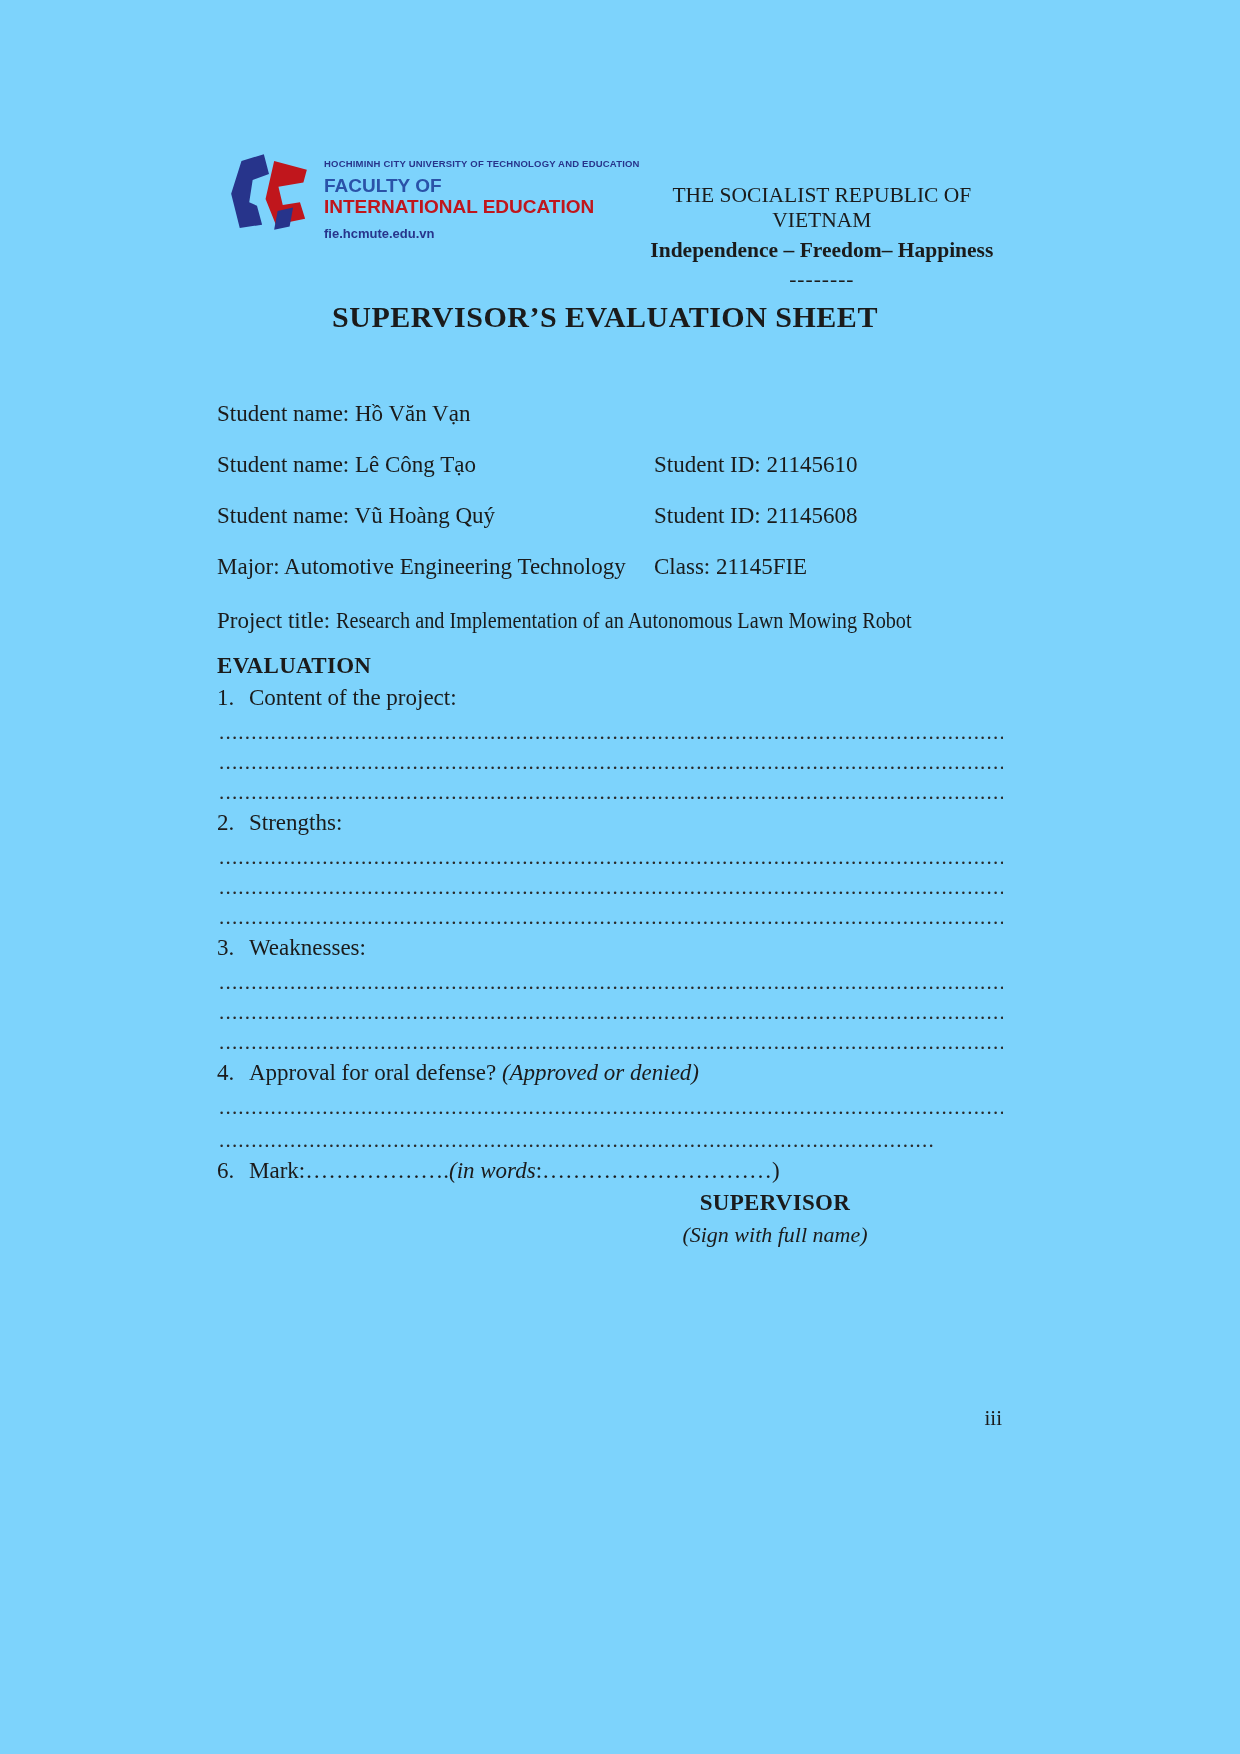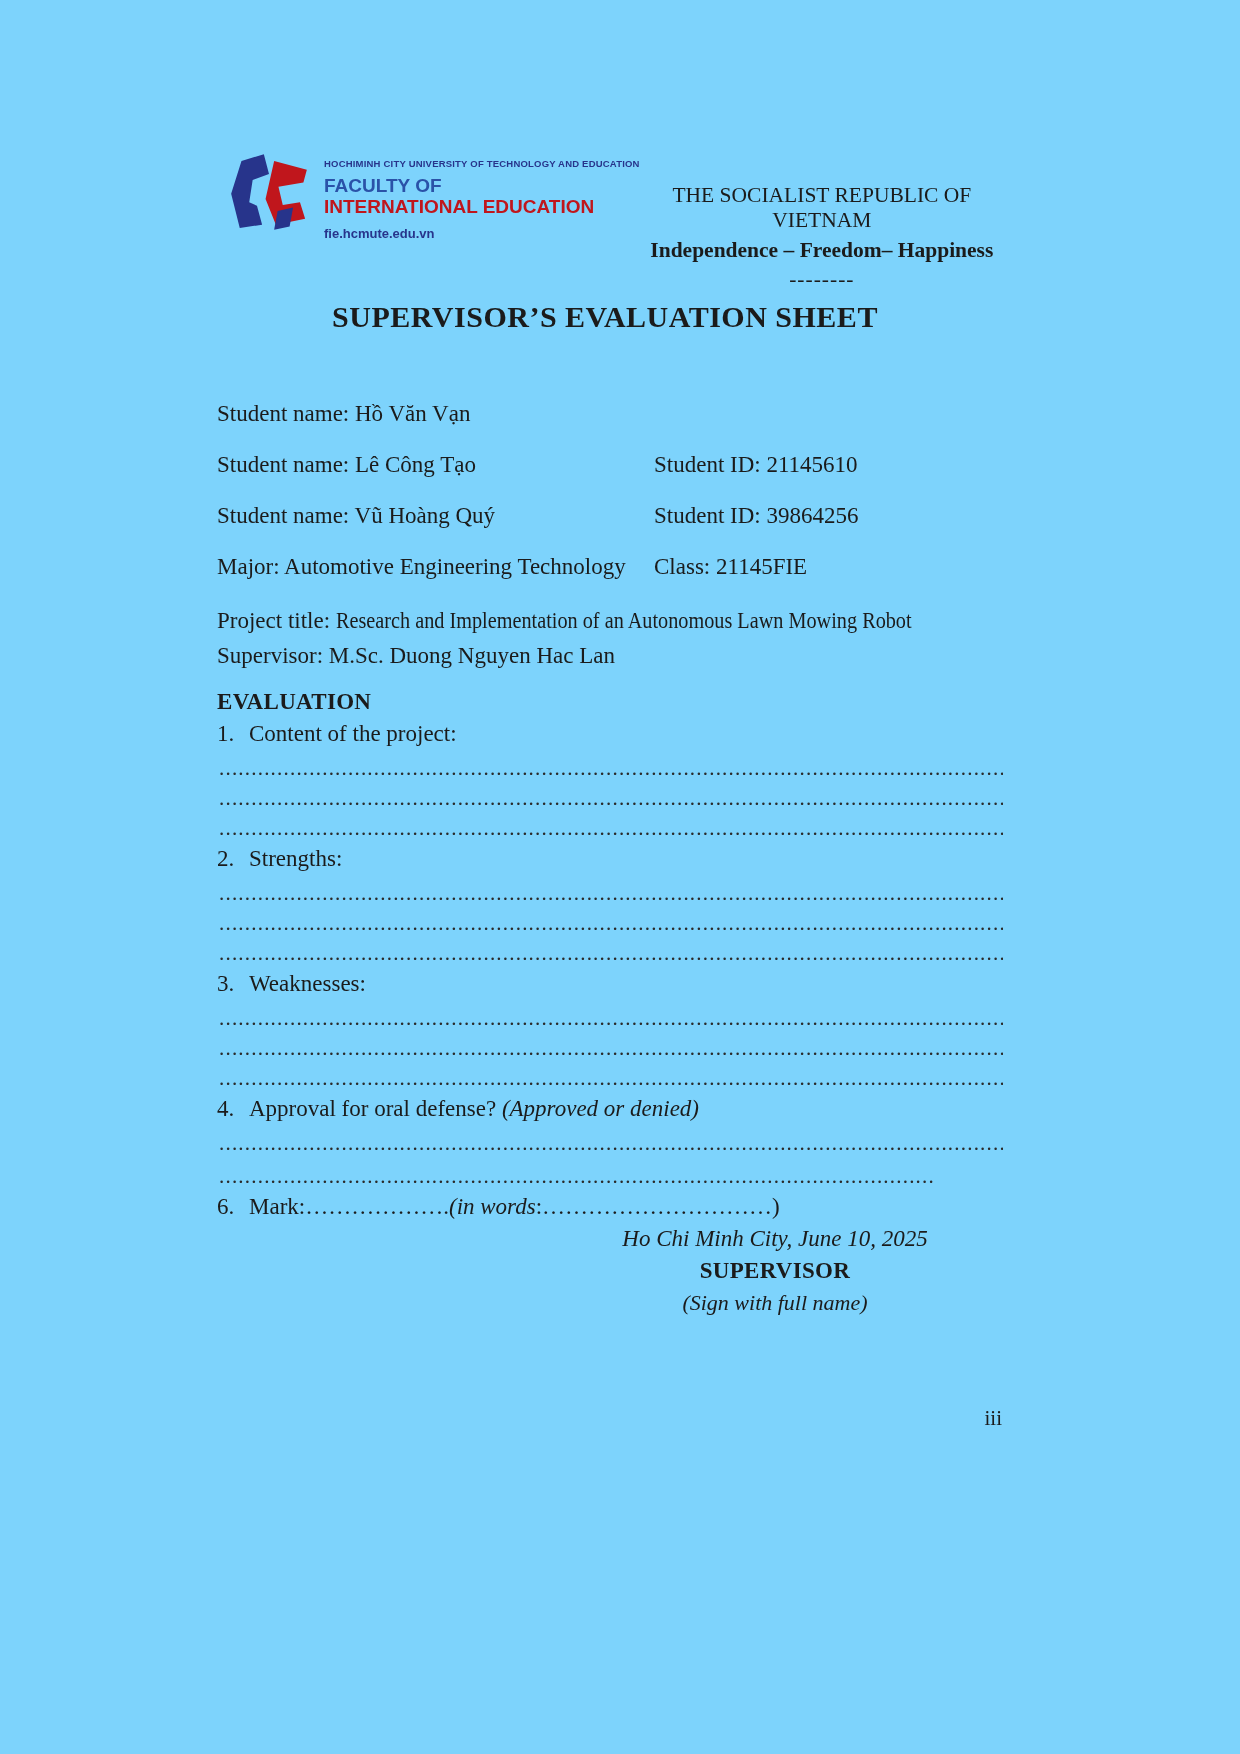--- a/index.html
+++ b/index.html
@@ -102,32 +102,31 @@
 
     <div class="info-row">
       <span>Student name: Hồ Văn Vạn</span>
     </div>
     <div class="info-row">
       <span>Student name: Lê Công Tạo</span>
       <span>Student ID: 21145610</span>
     </div>
     <div class="info-row">
       <span>Student name: Vũ Hoàng Quý</span>
-      <span>Student ID: 39864256</span>
+      <span>Student ID: 21145608</span>
     </div>
     <div class="info-row">
       <span>Major: Automotive Engineering Technology</span>
       <span>Class: 21145FIE</span>
     </div>
 
     <div class="project-line">
       <span>Project title:</span>
       <span class="project-value">Research and Implementation of an Autonomous Lawn Mowing Robot</span>
     </div>
-    <div class="supervisor-line">Supervisor: M.Sc. Duong Nguyen Hac Lan</div>
 
     <div class="eval-heading">EVALUATION</div>
 
     <div class="item">
       <div class="item-label">
         <span class="num">1.</span><span>Content of the project:</span>
       </div>
       <div class="dotline first">............................................................................................................................................................................................................................................................................................................</div>
       <div class="dotline">............................................................................................................................................................................................................................................................................................................</div>
       <div class="dotline">............................................................................................................................................................................................................................................................................................................</div>
@@ -163,21 +162,20 @@
       <div class="dotline first short">............................................................................................................................................................................................................................................................................................................</div>
     </div>
 
     <div class="item">
       <div class="item-label">
         <span class="num">6.</span><span>Mark:</span><span>……………….</span><span class="italic">(in words</span><span>:…………………………</span><span>)</span>
       </div>
     </div>
 
     <div class="signature">
-      <div class="sig-place">Ho Chi Minh City, June 10, 2025</div>
       <div class="sig-role">SUPERVISOR</div>
       <div class="sig-note">(Sign with full name)</div>
     </div>
 
   </div>
 
   <div class="pagenum">iii</div>
 
 </div>
 

